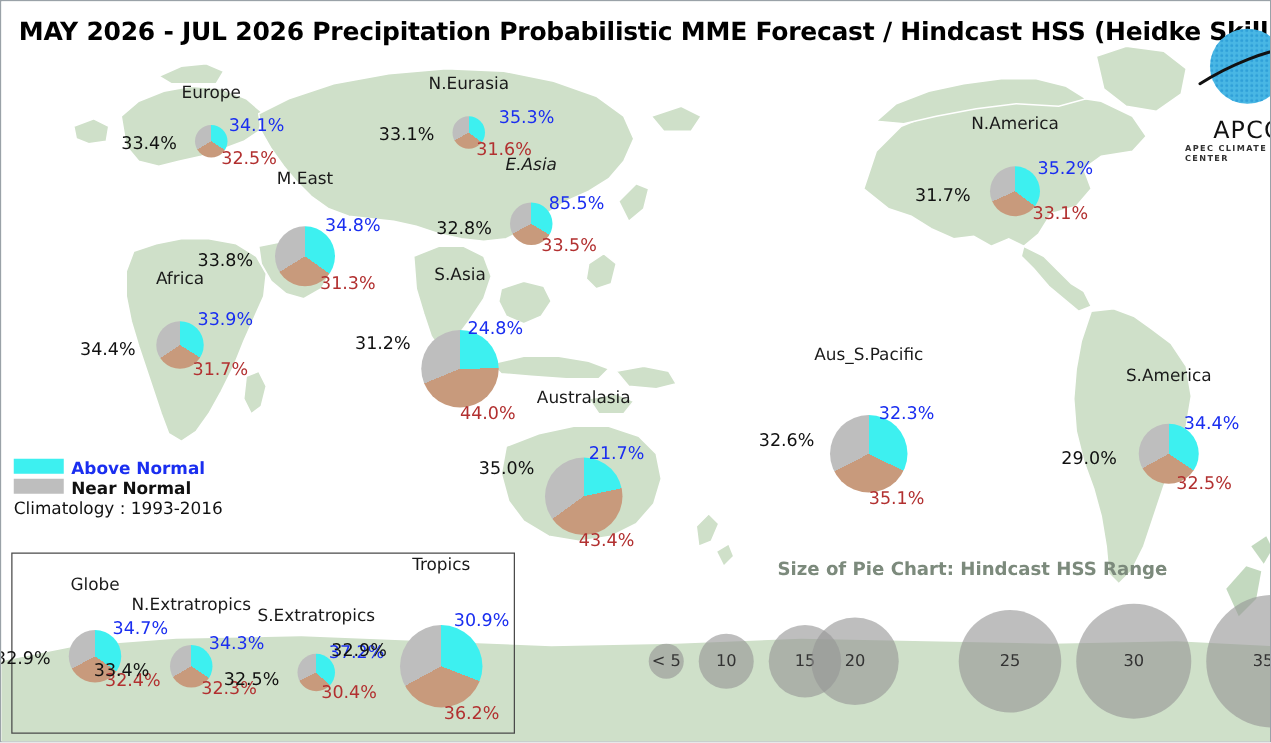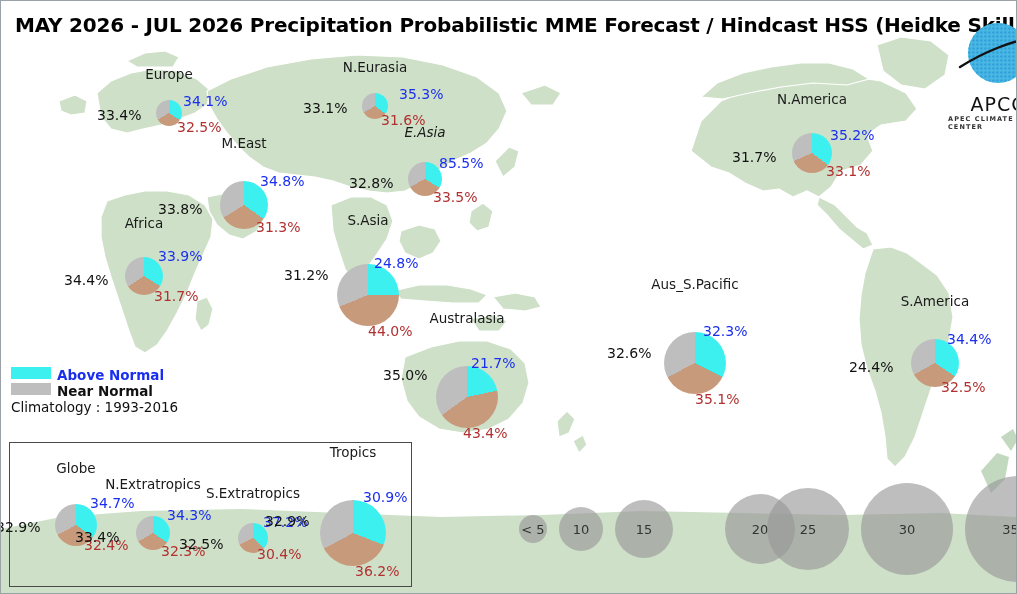--- a/index.html
+++ b/index.html
@@ -139,31 +139,32 @@
     </div>
     <div class="row">
       <div class="sw" style="background:#bebebe"></div>
       <div class="lt" style="color:#111">Near Normal</div>
     </div>
     <div id="clim">Climatology : 1993-2016</div>
   </div>
 
   <div id="panel"></div>
 
+  <div id="size-title">Size of Pie Chart: Hindcast HSS Range</div>
   <div id="size-scale">
       <div class="sz" style="width: 28px; height: 28px; left: 518px; top: 514px;">
         <span>&lt; 5</span>
       </div>
       <div class="sz" style="width: 44px; height: 44px; left: 558px; top: 506px;">
         <span>10</span>
       </div>
       <div class="sz" style="width: 58px; height: 58px; left: 614px; top: 499px;">
         <span>15</span>
       </div>
-      <div class="sz" style="width: 70px; height: 70px; left: 724px; top: 493px;">
+      <div class="sz" style="width: 70px; height: 70px; left: 648px; top: 493px;">
         <span>20</span>
       </div>
       <div class="sz" style="width: 82px; height: 82px; left: 766px; top: 487px;">
         <span>25</span>
       </div>
       <div class="sz" style="width: 92px; height: 92px; left: 860px; top: 482px;">
         <span>30</span>
       </div>
       <div class="sz" style="width: 106px; height: 106px; left: 964px; top: 475px;">
         <span>35 ≤</span>
@@ -231,21 +232,21 @@
         <div class="pie" style="width: 62px; height: 62px; background: conic-gradient(rgb(61, 240, 240) 0deg, rgb(61, 240, 240) 116.28deg, rgb(200, 154, 124) 116.28deg, rgb(200, 154, 124) 242.64deg, rgb(190, 190, 190) 242.64deg, rgb(190, 190, 190) 360deg);"></div>
         <div class="rlabel" style="top: -56px;">Aus_S.Pacific</div>
         <div class="v-above" style="left: 39px; top: -9px;">32.3%</div>
         <div class="v-near" style="left: -57px; top: 13px;">32.6%</div>
         <div class="v-below" style="left: 31px; top: 59px;">35.1%</div>
       </div>
       <div class="region" style="left: 910px; top: 338px; width: 48px; height: 48px;">
         <div class="pie" style="width: 48px; height: 48px; background: conic-gradient(rgb(61, 240, 240) 0deg, rgb(61, 240, 240) 123.96deg, rgb(200, 154, 124) 123.96deg, rgb(200, 154, 124) 241.08deg, rgb(190, 190, 190) 241.08deg, rgb(190, 190, 190) 360deg);"></div>
         <div class="rlabel" style="top: -46px;">S.America</div>
         <div class="v-above" style="left: 36px; top: -8px;">34.4%</div>
-        <div class="v-near" style="left: -62px; top: 20px;">24.4%</div>
+        <div class="v-near" style="left: -62px; top: 20px;">29.0%</div>
         <div class="v-below" style="left: 30px; top: 40px;">32.5%</div>
       </div>
       <div class="region" style="left: 54px; top: 503px; width: 42px; height: 42px;">
         <div class="pie" style="width: 42px; height: 42px; background: conic-gradient(rgb(61, 240, 240) 0deg, rgb(61, 240, 240) 124.92deg, rgb(200, 154, 124) 124.92deg, rgb(200, 154, 124) 241.56deg, rgb(190, 190, 190) 241.56deg, rgb(190, 190, 190) 360deg);"></div>
         <div class="rlabel" style="top: -44px;">Globe</div>
         <div class="v-above" style="left: 35px; top: -9px;">34.7%</div>
         <div class="v-near" style="left: -59px; top: 15px;">32.9%</div>
         <div class="v-below" style="left: 29px; top: 33px;">32.4%</div>
       </div>
       <div class="region" style="left: 135px; top: 515px; width: 34px; height: 34px;">

